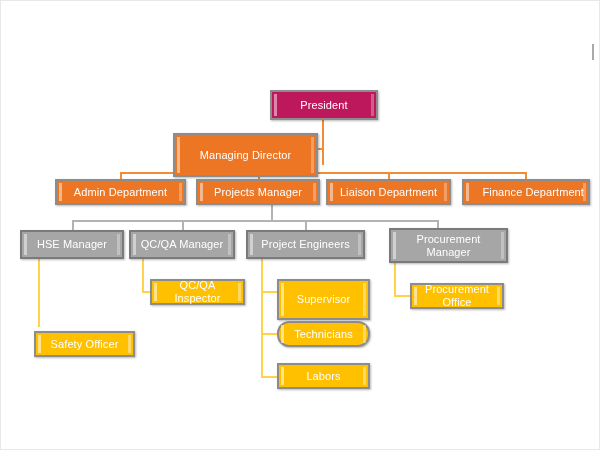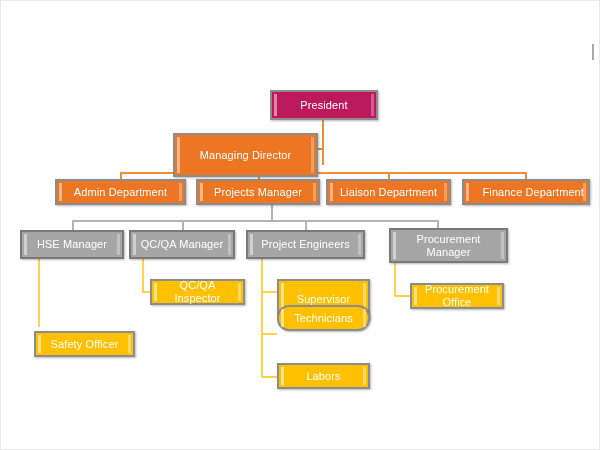--- a/index.html
+++ b/index.html
@@ -177,21 +177,21 @@
   </div>
 
   <div class="node n-yellow" style="left:150px; top:279px; width:95px; height:26px;">
     <span class="label">QC/QA Inspector</span>
   </div>
 
   <div class="node n-yellow" style="left:277px; top:279px; width:93px; height:41px;">
     <span class="label">Supervisor</span>
   </div>
 
-  <div class="node n-yellow" style="left:277px; top:305px; width:93px; height:26px;border-radius:12px;">
+  <div class="node n-yellow" style="left:277px; top:321px; width:93px; height:26px;border-radius:12px;">
     <span class="label">Technicians</span>
   </div>
 
   <div class="node n-yellow" style="left:277px; top:363px; width:93px; height:26px;">
     <span class="label">Labors</span>
   </div>
 
   <div class="node n-yellow" style="left:410px; top:283px; width:94px; height:26px;text-align:center;">
     <span class="label">Procurement Office</span>
   </div>

